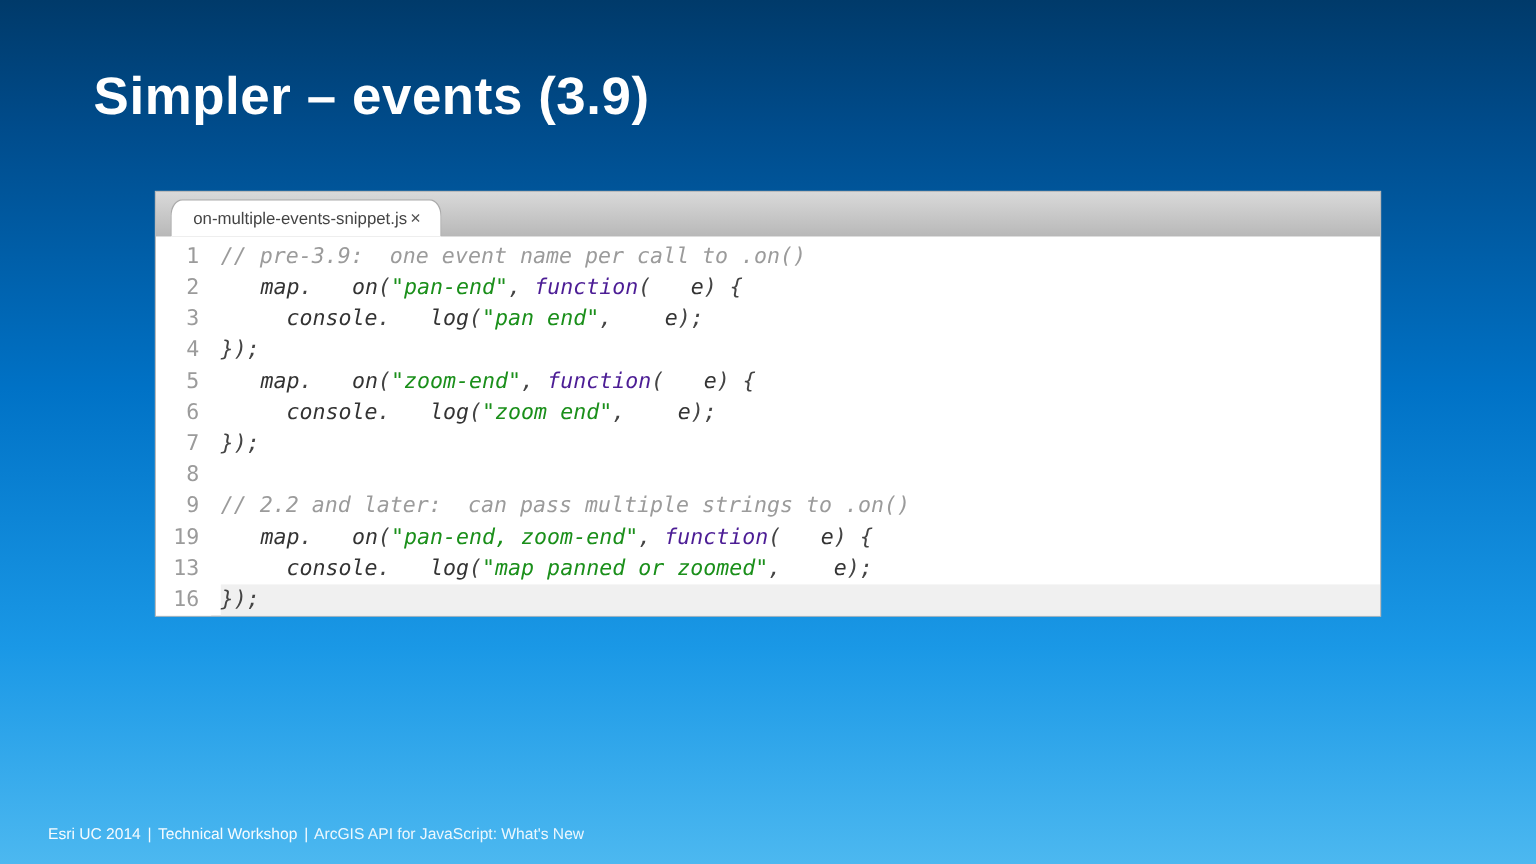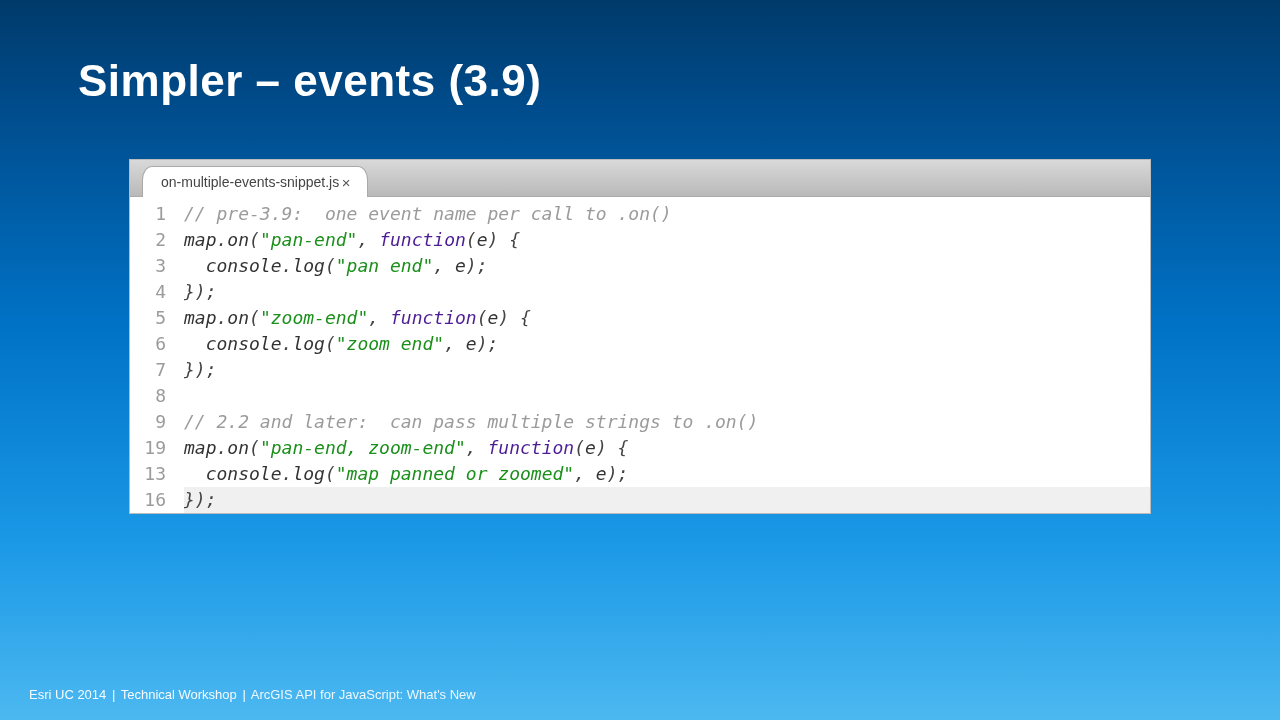--- a/index.html
+++ b/index.html
@@ -95,24 +95,24 @@
     white-space: pre;
     color: #333;
   }
   .code-line.hl {
     background: #f0f0f0;
   }
   .tok-comment { color: #9b9b9b; }
   .tok-string  { color: #1a8f1a; }
   .tok-func    { color: #4c1d95; }
   .tok-punct   { color: #444; }
-  .tok-ident   { color: #333; }
+  .tok-ident   { color: #333; margin-left: 33px; }
   .footer {
     position: absolute;
-    left: 29px;
+    left: 40px;
     bottom: 18px;
     font-size: 13px;
     color: #fff;
     opacity: .95;
   }
   .footer .sep { padding: 0 2px; }
   .footer .thin { font-weight: 400; }
   .footer .sub { opacity: .95; }
 </style>
 </head>

